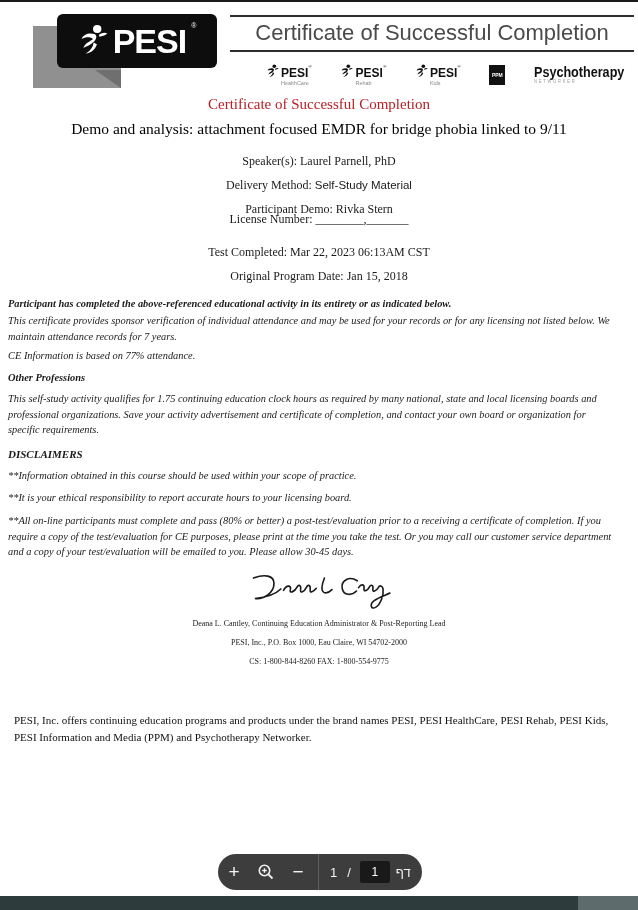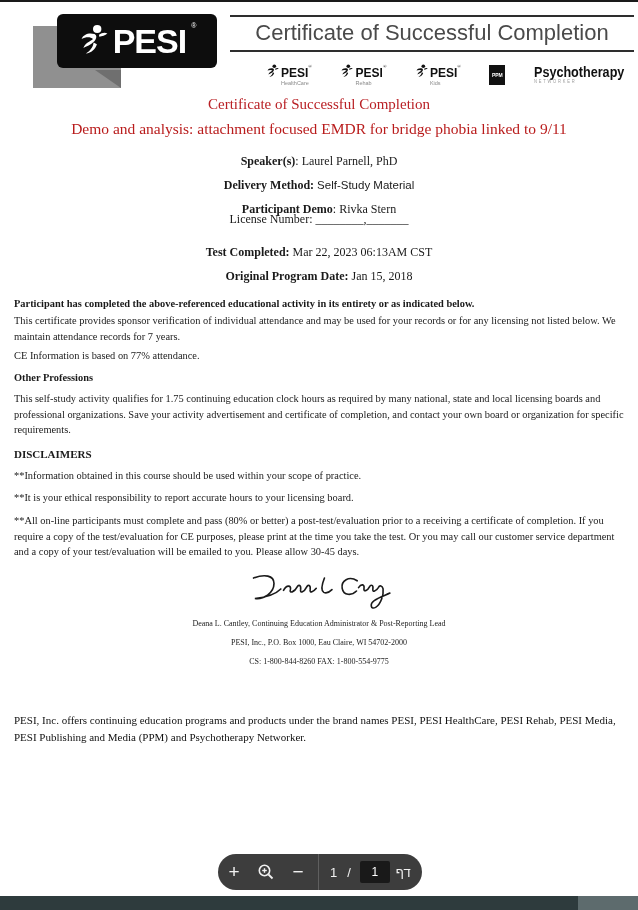--- a/index.html
+++ b/index.html
@@ -34,26 +34,26 @@
     justify-content:center;font-family:"Liberation Sans",sans-serif;font-size:5px;font-weight:bold;
     letter-spacing:0;line-height:1;text-align:center;}
   .psy{display:flex;flex-direction:column;line-height:1;transform:scaleX(0.9);transform-origin:left;}
   .psy .pname{font-family:"Liberation Sans",sans-serif;font-weight:bold;font-size:14px;color:#111;}
   .psy .psub{font-family:"Liberation Sans",sans-serif;font-size:4.5px;color:#9a9a9a;
     letter-spacing:2px;margin-top:1px;}
 
   
   .cline{position:absolute;left:0;width:638px;text-align:center;}
   .cert-title{top:96px;font-size:15px;color:#b92025;}
-  .course-title{top:120px;font-size:15.5px;color:#b91c1c;}
+  .course-title{top:120px;font-size:15.5px;color:#000000;}
   .field{font-size:12px;color:#1a1a1a;}
   .f0{top:154px}.f1{top:178px}.f2{top:202px}.f3{top:212px}.f4{top:245px}.f5{top:269px}
-  .field b{font-weight:bold;margin-top:28px;}
+  .field b{font-weight:normal;margin-top:28px;}
   .sans-val{font-family:"Liberation Sans",sans-serif;font-size:11.5px;}
-  .para{position:absolute;left:14px;width:610px;font-size:10.4px;color:#1a1a1a;line-height:1.5;}
+  .para{position:absolute;left:8px;width:610px;font-size:10.4px;color:#1a1a1a;line-height:1.5;font-style:italic;}
   .pb{font-weight:bold;}
   .p0{top:296px}.p1{top:313px}.p2{top:348px}.p3{top:370px}.p4{top:391px}
   .p5{top:446px;font-size:11px;}.p6{top:468px}.p7{top:490px}.p8{top:513px}
 
   .sigwrap{position:absolute;left:0;top:565px;width:638px;display:flex;justify-content:center;}
   .sigline{font-size:8px;color:#222;}
   .s0{top:619px}.s1{top:638px}.s2{top:657px}
   .footer-note{position:absolute;left:14px;top:712px;width:610px;font-size:11px;color:#111;line-height:1.5;}
 
   
@@ -168,21 +168,21 @@
     <path d="M58 34 C62 26 70 26 68 33 C66 39 74 37 78 29 C80 25 84 26 83 33 C82 39 88 37 92 29 C94 25 98 26 97 33 C96 39 102 36 106 31"></path>
     <path d="M118 16 C114 26 112 34 117 37 C121 39 126 36 129 33"></path>
     <path d="M166 20 C154 12 142 20 144 31 C146 42 158 42 165 35"></path>
     <path d="M168 30 C172 24 177 25 176 31 C175 37 181 35 184 29 C186 25 190 26 189 32 C188 38 194 35 197 30 C199 26 203 27 204 32 C205 40 201 54 193 59 C186 63 184 54 191 49 C198 44 208 41 214 38"></path>
   </svg>
 </div>
 <div class="cline sigline s0">Deana L. Cantley, Continuing Education Administrator &amp; Post-Reporting Lead</div>
 <div class="cline sigline s1">PESI, Inc., P.O. Box 1000, Eau Claire, WI 54702-2000</div>
 <div class="cline sigline s2">CS: 1-800-844-8260  FAX: 1-800-554-9775</div>
 
-<div class="footer-note">PESI, Inc. offers continuing education programs and products under the brand names PESI, PESI HealthCare, PESI Rehab, PESI Media, PESI Publishing and Media (PPM) and Psychotherapy Networker.</div>
+<div class="footer-note">PESI, Inc. offers continuing education programs and products under the brand names PESI, PESI HealthCare, PESI Rehab, PESI Kids, PESI Information and Media (PPM) and Psychotherapy Networker.</div>
 
 <div class="toolbar">
   <div class="tgroup">
     <button class="tbtn">+</button>
     <button class="tbtn">
       <svg width="18" height="18" viewBox="0 0 18 18">
         <circle cx="7.5" cy="7.5" r="5.2" stroke="#f1f1f1" stroke-width="1.6" fill="none"></circle>
         <line x1="5.2" y1="7.5" x2="9.8" y2="7.5" stroke="#f1f1f1" stroke-width="1.4"></line>
         <line x1="7.5" y1="5.2" x2="7.5" y2="9.8" stroke="#f1f1f1" stroke-width="1.4"></line>
         <line x1="11.5" y1="11.5" x2="15.5" y2="15.5" stroke="#f1f1f1" stroke-width="1.8"></line>

